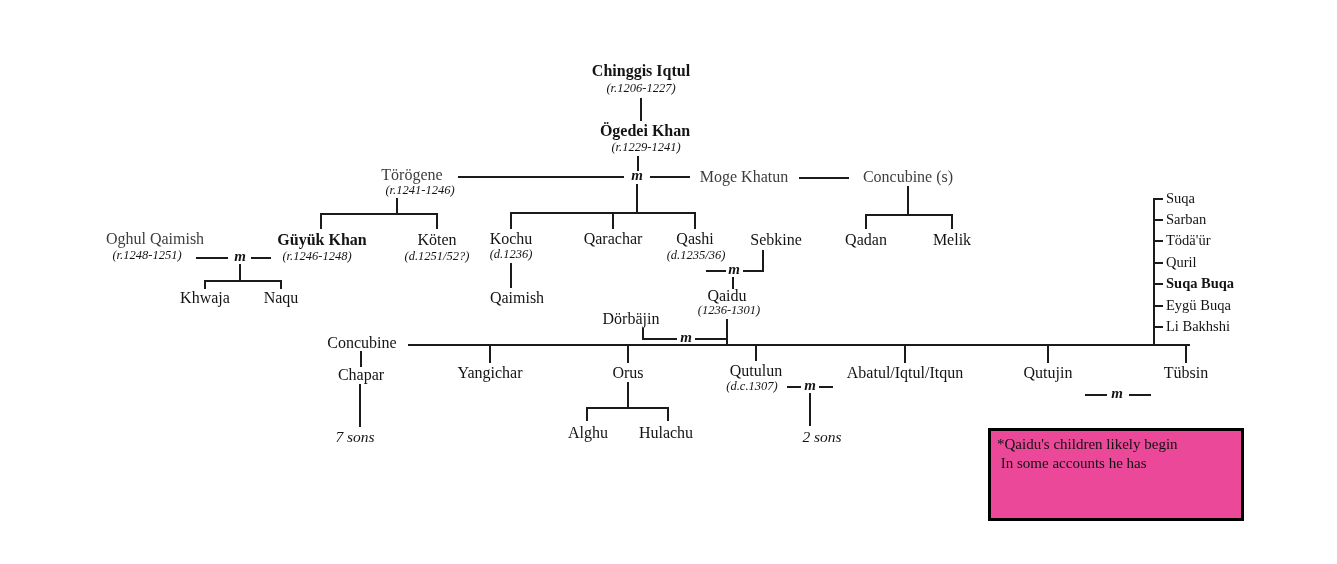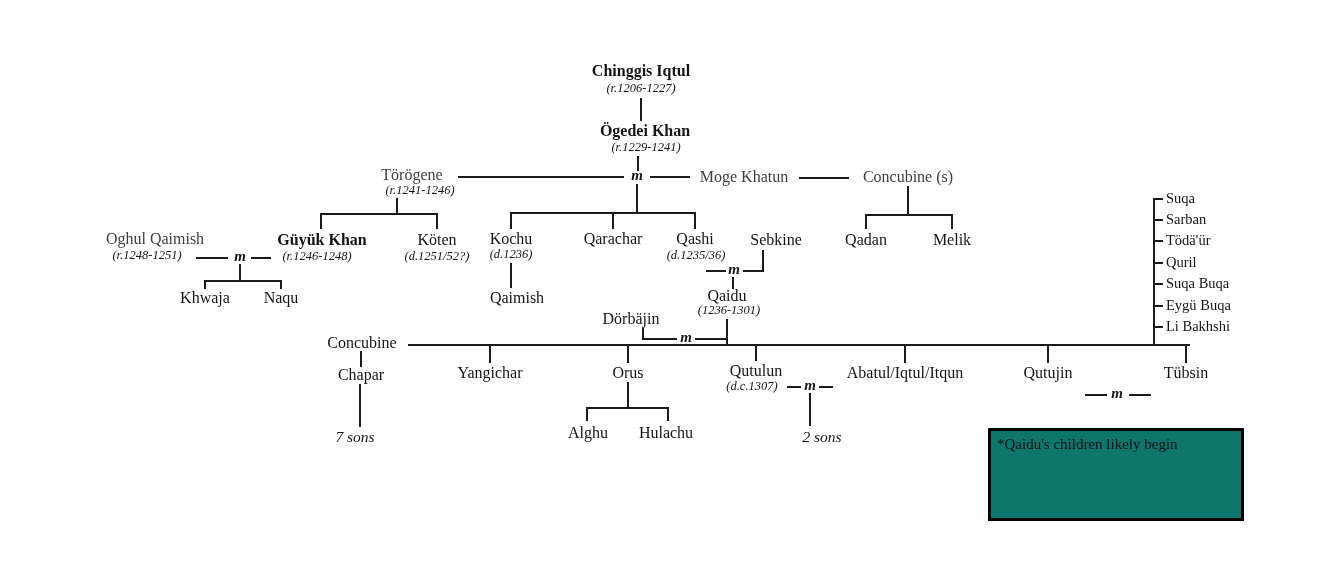--- a/index.html
+++ b/index.html
@@ -9,21 +9,21 @@
   .node { position:absolute; transform:translate(-50%,-50%); font-size:16px; color:#141414; white-space:nowrap; line-height:1.05; }
   .bold { font-weight:bold; }
   .muted { color:#3e3e3e; }
   .dates { font-size:12.5px; font-style:italic; }
   .msym { font-size:15px; font-style:italic; font-weight:bold; }
   .sons { font-style:italic; font-size:15.5px; }
   .small { font-size:14.5px; transform:translate(0,-50%); }
   .hline { position:absolute; height:2px; background:#1b1b1b; }
   .vline { position:absolute; width:2px; background:#1b1b1b; }
   .note { position:absolute; left:988px; top:428px; width:256px; height:93px; border:3px solid #000;
-          padding:4px 6px; font-size:15px; line-height:19px; color:#111; background:#0f766e; }
+          padding:4px 6px; font-size:15px; line-height:19px; color:#111; background:#ec4899; }
   .note-line { white-space:pre; }
 </style>
 </head>
 <body>
 
 <div class="canvas">
 
   <div class="vline" style="left:640px; top:98px; height:23px;"></div>
   <div class="vline" style="left:637px; top:156px; height:15px;"></div>
   <div class="hline" style="left:458px; top:176px; width:166px;"></div>
@@ -155,21 +155,22 @@
 
   <div class="node" style="left:905px; top:373px;">Abatul/Iqtul/Itqun</div>
   <div class="node" style="left:1048px; top:373px;">Qutujin</div>
   <div class="node" style="left:1186px; top:373px;">Tübsin</div>
   <div class="node msym" style="left:1117px; top:394px;">m</div>
 
   <div class="node small" style="left:1166px; top:199px;">Suqa</div>
   <div class="node small" style="left:1166px; top:220px;">Sarban</div>
   <div class="node small" style="left:1166px; top:241px;">Tödä'ür</div>
   <div class="node small" style="left:1166px; top:263px;">Quril</div>
-  <div class="node small" style="left:1166px; top:284px;">Suqa Buqa</div>
+  <div class="node small" style="left:1166px; top:284px;font-weight:bold;">Suqa Buqa</div>
   <div class="node small" style="left:1166px; top:306px;">Eygü Buqa</div>
   <div class="node small" style="left:1166px; top:327px;">Li Bakhshi</div>
 
   <div class="note">
     <div class="note-line">*Qaidu's children likely begin</div>
+    <div class="note-line"> In some accounts he has</div>
   </div>
 
 </div>
 
 </body></html>

